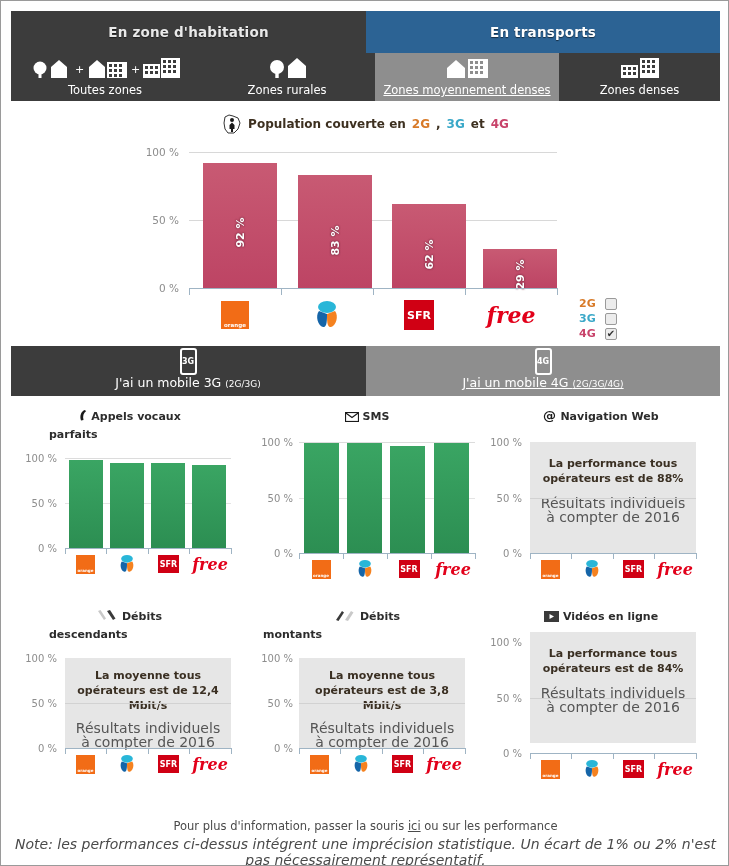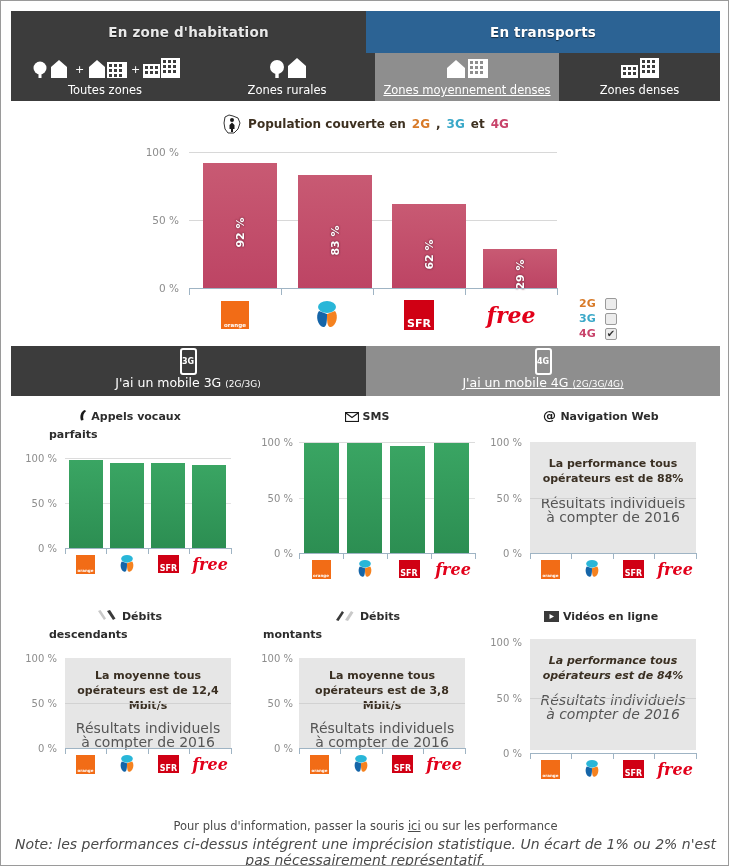--- a/index.html
+++ b/index.html
@@ -105,21 +105,21 @@
     align-items:center;justify-content:flex-start;box-sizing:border-box;padding-top:14px;
   }
   .msg-main{font-size:11px;font-weight:bold;color:#3a2f22;text-align:center;line-height:15px;width:92%;}
   .msg-sub{font-size:14px;color:#555;text-align:center;line-height:14px;margin-top:10px;width:92%;}
 
   
   .logorow{position:absolute;display:flex;align-items:center;}
   .lg{display:flex;align-items:center;justify-content:center;}
   .lg-orange{background:#f26c16;color:#fff;font-size:5.5px;font-weight:bold;
     display:flex;align-items:flex-end;justify-content:center;padding-bottom:1px;box-sizing:border-box;}
-  .lg-sfr{background:#d00014;color:#fff;font-weight:bold;display:flex;align-items:flex-end;justify-content:center;}
+  .lg-sfr{background:#d00014;color:#fff;font-weight:bold;display:flex;align-items:center;justify-content:center;}
   .lg-free{color:#e2001a;font-family:"DejaVu Serif","Liberation Serif",serif;font-style:italic;font-weight:bold;}
 
   
   .footer{position:absolute;left:10px;top:818px;width:709px;text-align:center;}
   .f1{font-size:11.5px;color:#4a4a4a;}
   .f1 u{text-decoration:underline;}
   .f2{font-size:14px;color:#4a4a4a;font-style:italic;margin-top:3px;}
 </style>
 </head>
 <body>
@@ -602,21 +602,21 @@
         <span class="ti">
           <svg width="15" height="11" viewBox="0 0 15 11">
               <rect x="0" y="0" width="15" height="11" fill="#3a3a3a"></rect>
               <path d="M5.5 3 L10 5.5 L5.5 8 Z" fill="#ffffff"></path>
             </svg>
         </span><span>Vidéos en ligne</span>
       </div>
       <div class="ylab" style="left:5px;top:36px;">100 %</div>
       <div class="ylab" style="left:5px;top:92px;">50 %</div>
       <div class="ylab" style="left:5px;top:147px;">0 %</div>
-      <div class="msgbox" style="left:47px;top:38px;width:166px;height:111px;font-style:italic;">
+      <div class="msgbox" style="left:47px;top:31px;width:166px;height:111px;">
         <div class="msg-main">La performance tous opérateurs est de 84%</div>
         <div class="msg-sub">Résultats individuels à compter de 2016</div>
       </div>
       <div class="sgl" style="left:47px;top:97px;width:166px;background:#d2d2d2;"></div>
       <div class="axisline" style="left:47px;top:152px;width:166px;height:1px;background:#9fb4c4;"></div>
       <div class="axisline" style="left:47px;top:152px;width:1px;height:6px;background:#9fb4c4;"></div>
       <div class="axisline" style="left:88px;top:152px;width:1px;height:6px;background:#9fb4c4;"></div>
       <div class="axisline" style="left:130px;top:152px;width:1px;height:6px;background:#9fb4c4;"></div>
       <div class="axisline" style="left:171px;top:152px;width:1px;height:6px;background:#9fb4c4;"></div>
       <div class="axisline" style="left:213px;top:152px;width:1px;height:6px;background:#9fb4c4;"></div>

